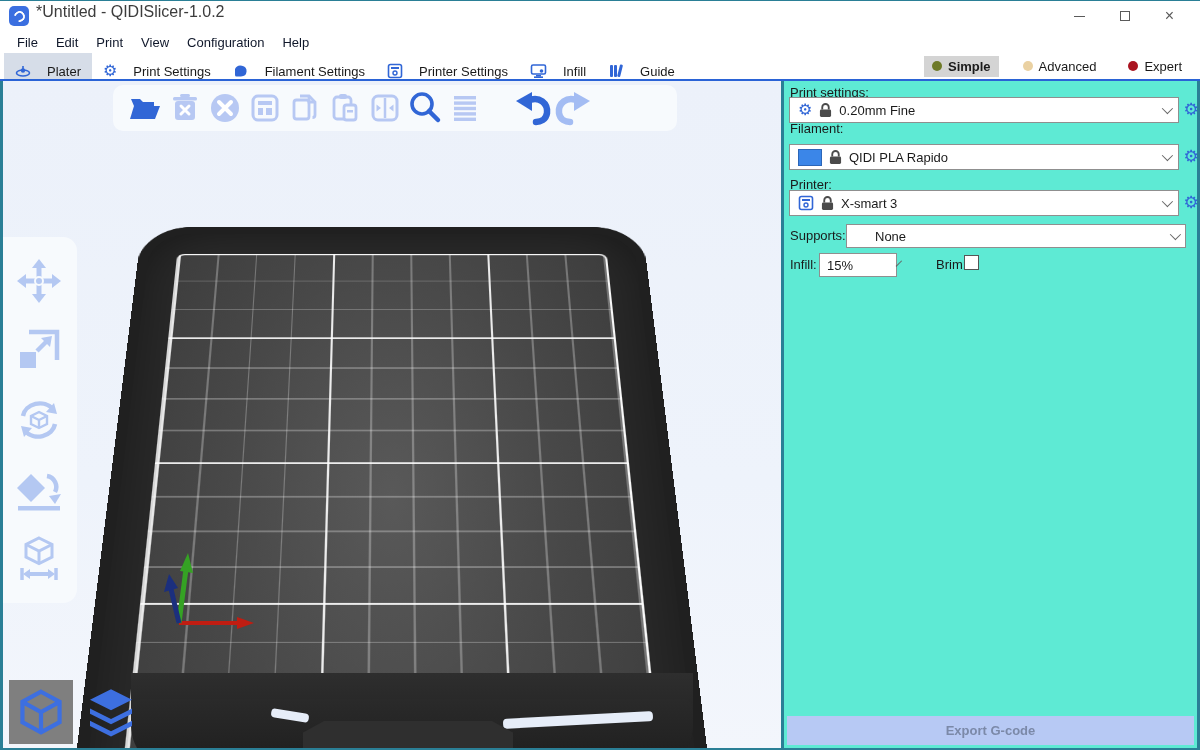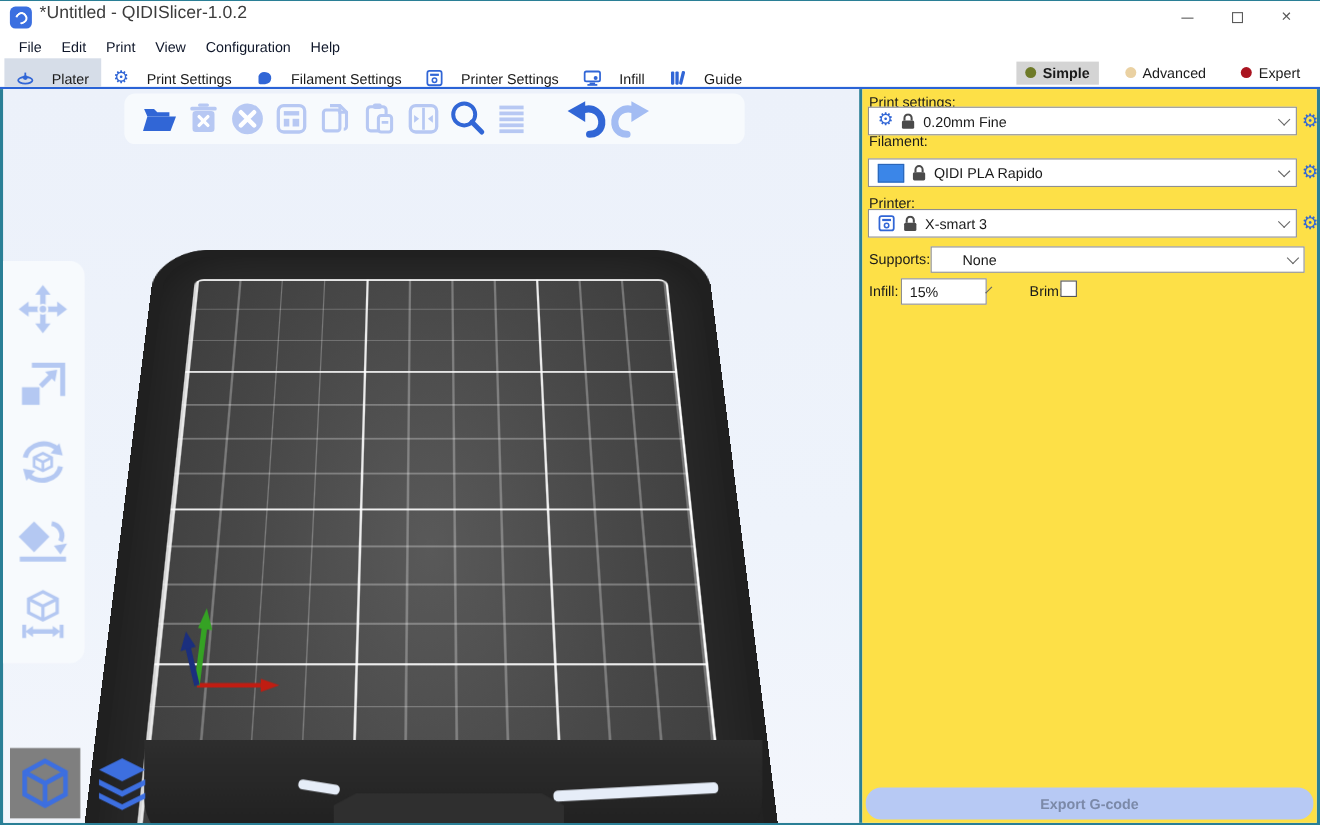--- a/index.html
+++ b/index.html
@@ -34,21 +34,21 @@
   .mode.active { background:#d4d4d4; font-weight:bold; }
   .dot { width:10px; height:10px; border-radius:50%; }
   .dot-simple { background:#6e7a28; }
   .dot-advanced { background:#ead1a2; }
   .dot-expert { background:#aa1420; }
 
   
   .content { position:relative; height:670px; display:flex; border-left:3px solid #2a7f96; border-right:3px solid #2a7f96; border-bottom:3px solid #2a7f96; }
   .viewport { position:relative; width:778px; height:100%; background:linear-gradient(#ecf1fa,#eef3fb 60%,#f3f6fc); overflow:hidden; }
   .v-divider { width:3px; background:#2a7f96; }
-  .right-panel { position:relative; flex:1; background:#fde047; }
+  .right-panel { position:relative; flex:1; background:#5eead4; }
 
   
   .top-toolbar { position:absolute; left:110px; top:4px; width:564px; height:46px; background:#f7fafd;
                  border-radius:10px; display:flex; align-items:center; padding-left:12px; }
   .tt-btn { width:40px; height:40px; display:flex; align-items:center; justify-content:center; }
   .tt-gap { width:28px; }
 
   
   .left-toolbar { position:absolute; left:-14px; top:156px; width:88px; height:366px; background:#f7fafd;
                   border-radius:14px; display:flex; flex-direction:column; align-items:center; justify-content:space-evenly; padding-left:12px; }
@@ -86,21 +86,21 @@
            display:flex; align-items:center; gap:7px; padding:0 8px; font-size:13px; color:#1a1a1a; }
   .combo .chev { margin-left:auto; }
   .chev { width:8px; height:8px; border-right:1.6px solid #666; border-bottom:1.6px solid #666; transform:rotate(45deg) translateY(-2px); }
   .gear-inline { color:#3166d6; font-size:16px; line-height:1; }
   .gear-right { position:absolute; left:398px; width:18px; text-align:center; color:#3166d6; font-size:17px; line-height:1; }
   .swatch { width:24px; height:17px; background:#3b86e8; border:1px solid #2b66b8; }
   .small-combo { position:absolute; height:24px; border:1px solid #8f8f8f; background:#fff; display:flex; align-items:center;
                  font-size:13px; color:#1a1a1a; padding:0 7px;gap:44px; }
   .brim-box { position:absolute; width:15px; height:15px; border:1px solid #555; background:#fff; }
   .export-btn { position:absolute; left:3px; right:3px; bottom:3px; height:29px; background:#b7c9f4; color:#7b89a8;
-                font-size:13px; font-weight:bold; display:flex; align-items:center; justify-content:center;border-radius:14px; }
+                font-size:13px; font-weight:bold; display:flex; align-items:center; justify-content:center; }
 </style>
 </head>
 <body>
 
 <div class="app">
 
   <div class="title-bar">
     <div class="app-icon">
         <div class="swirl"></div>
       </div>

